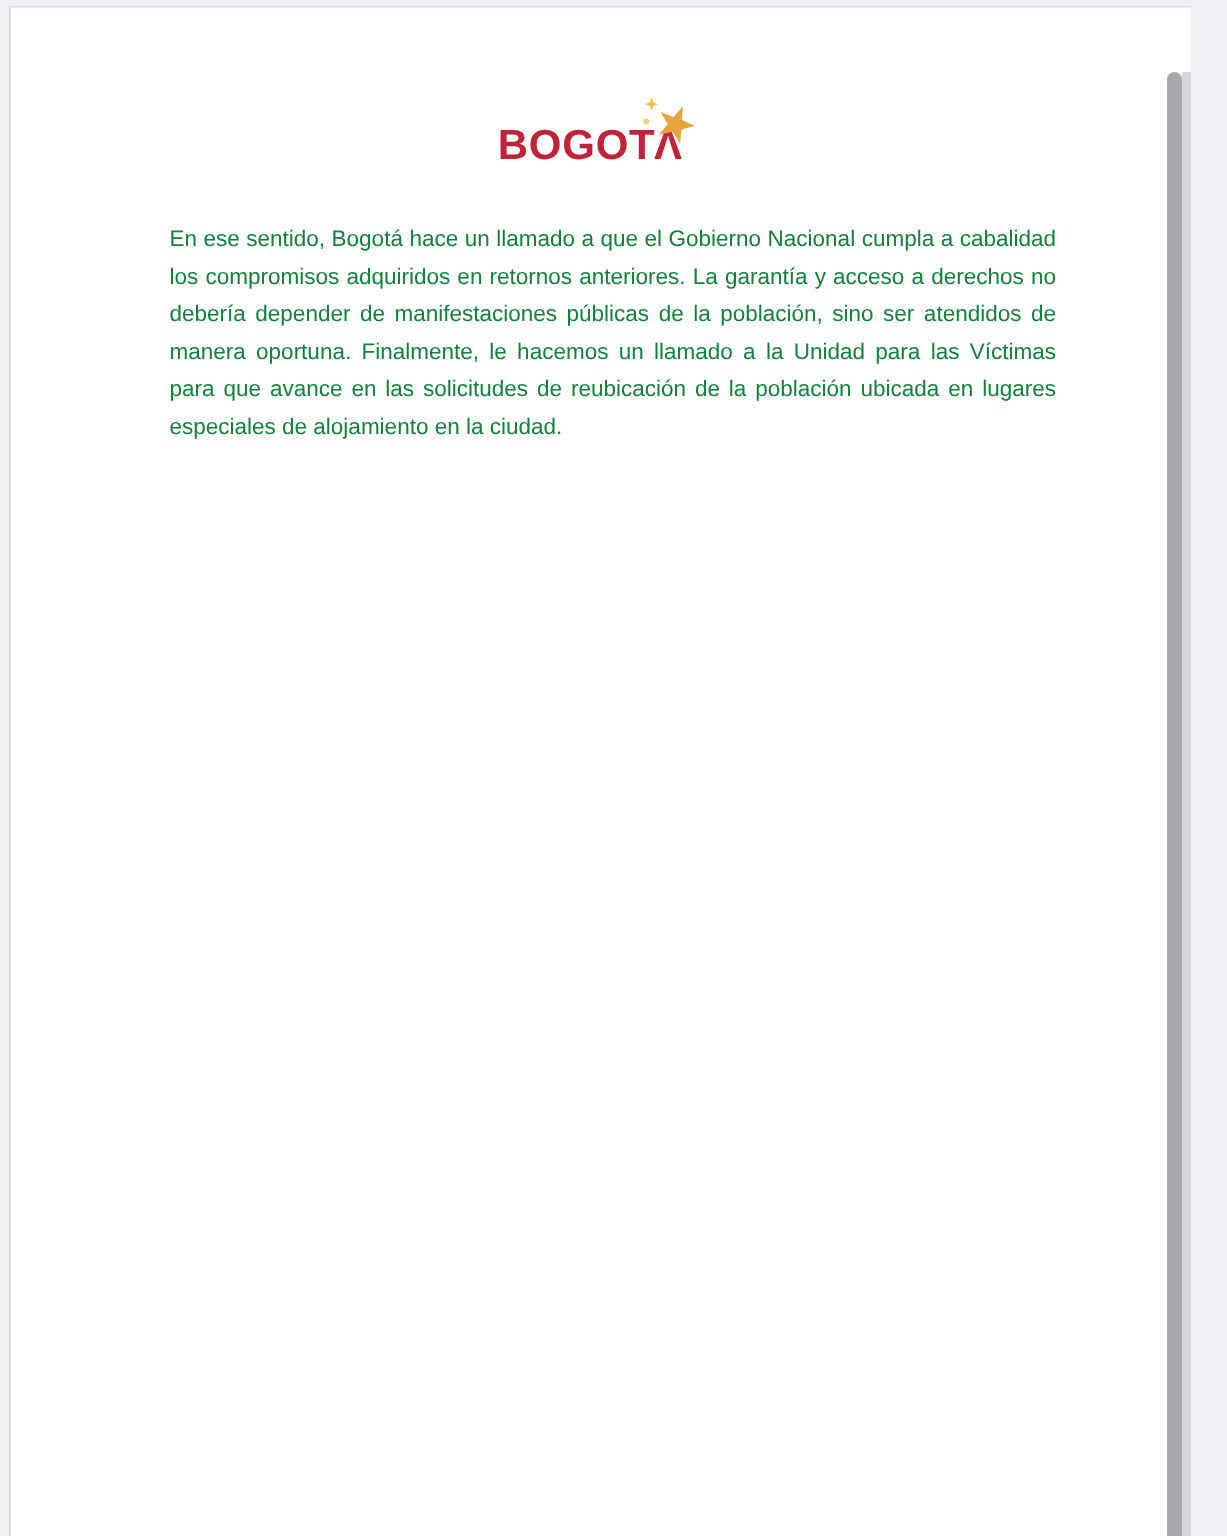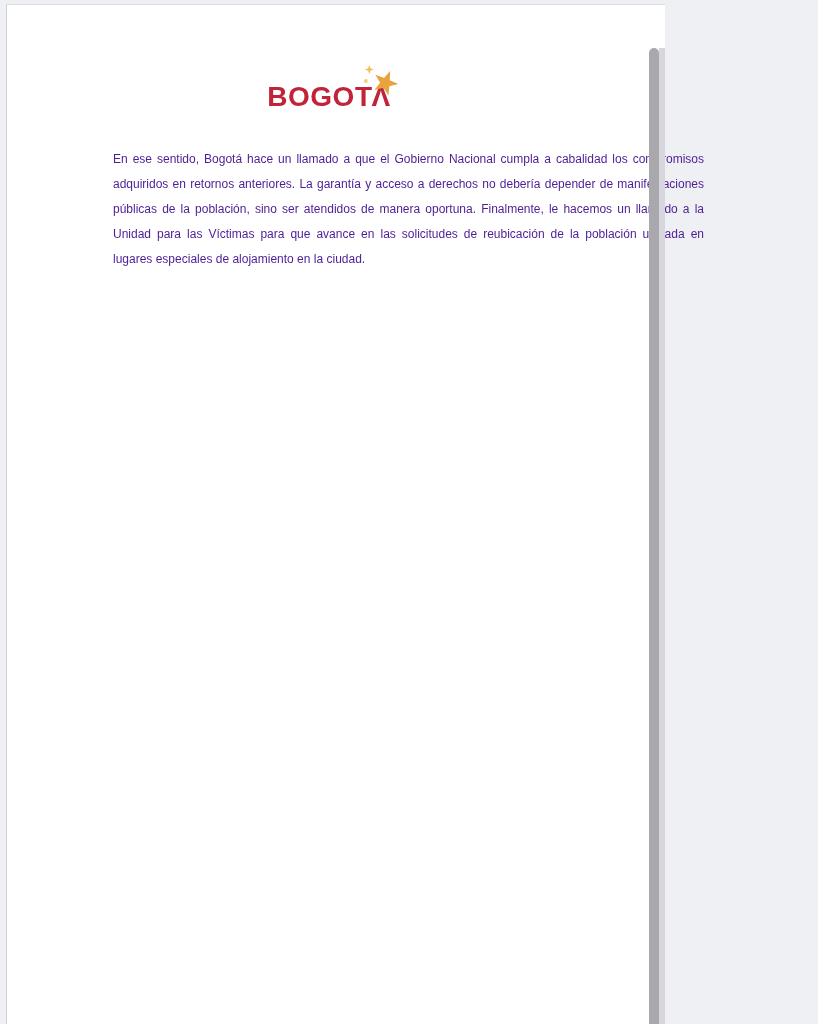--- a/index.html
+++ b/index.html
@@ -6,21 +6,21 @@
     margin: 0;
     padding: 0;
     width: 818px;
     height: 1024px;
     background: #eff0f4;
     overflow: hidden;
     font-family: "Liberation Sans", sans-serif;
   }
   .viewport {
     position: relative;
-    width: 665px;
+    width: 794px;
     height: 1024px;
   }
   .page {
     position: absolute;
     left: 6px;
     top: 4px;
     right: 0;
     bottom: 0;
     background: #ffffff;
     border-left: 1px solid #cfcfd9;
@@ -52,23 +52,23 @@
     height: 42px;
   }
   .body-text {
     position: absolute;
     top: 142px;
     left: 106px;
     width: 591px;
   }
   .body-text p {
     margin: 0 0 5px 0;
-    font-size: 12px;
+    font-size: 15px;
     line-height: 25px;
-    color: #4c1d95;
+    color: #15803d;
     text-align: justify;
   }
   .scroll-track {
     position: absolute;
     top: 48px;
     right: 0;
     width: 6px;
     bottom: 0;
     background: #d6d6dc;
   }

